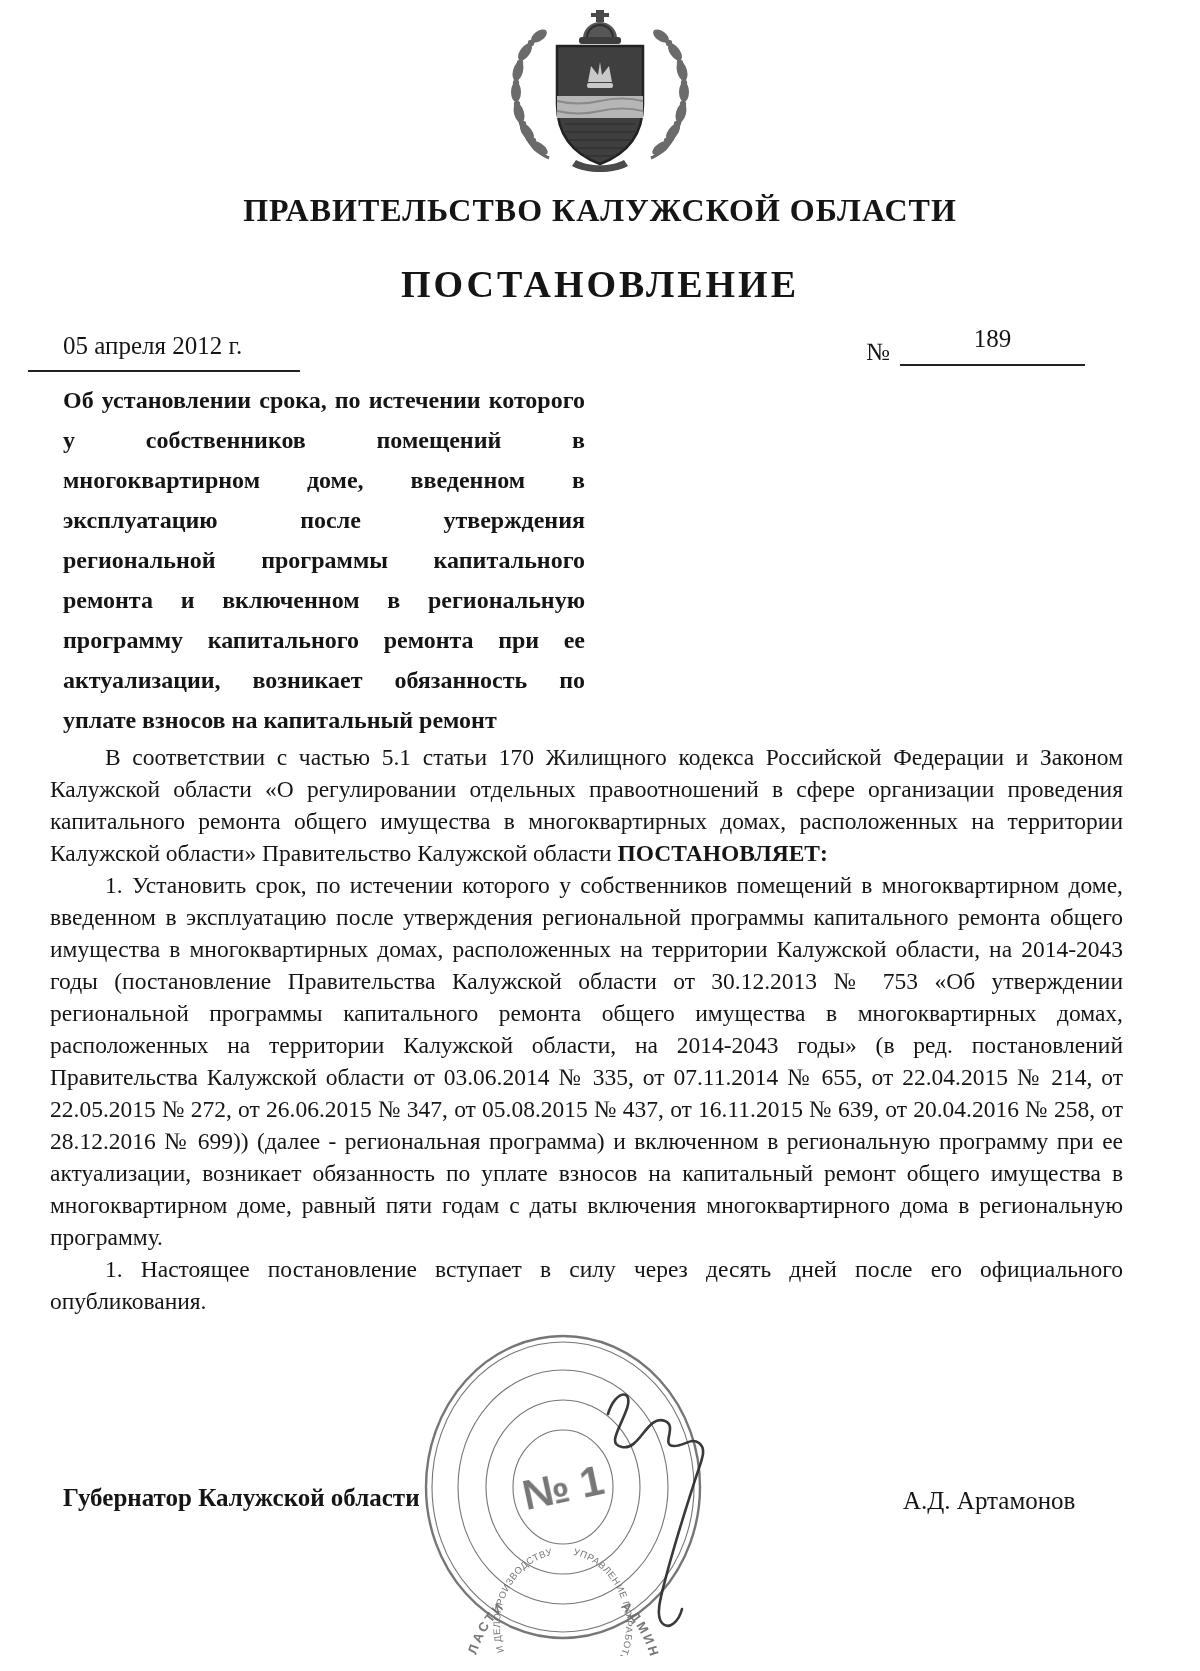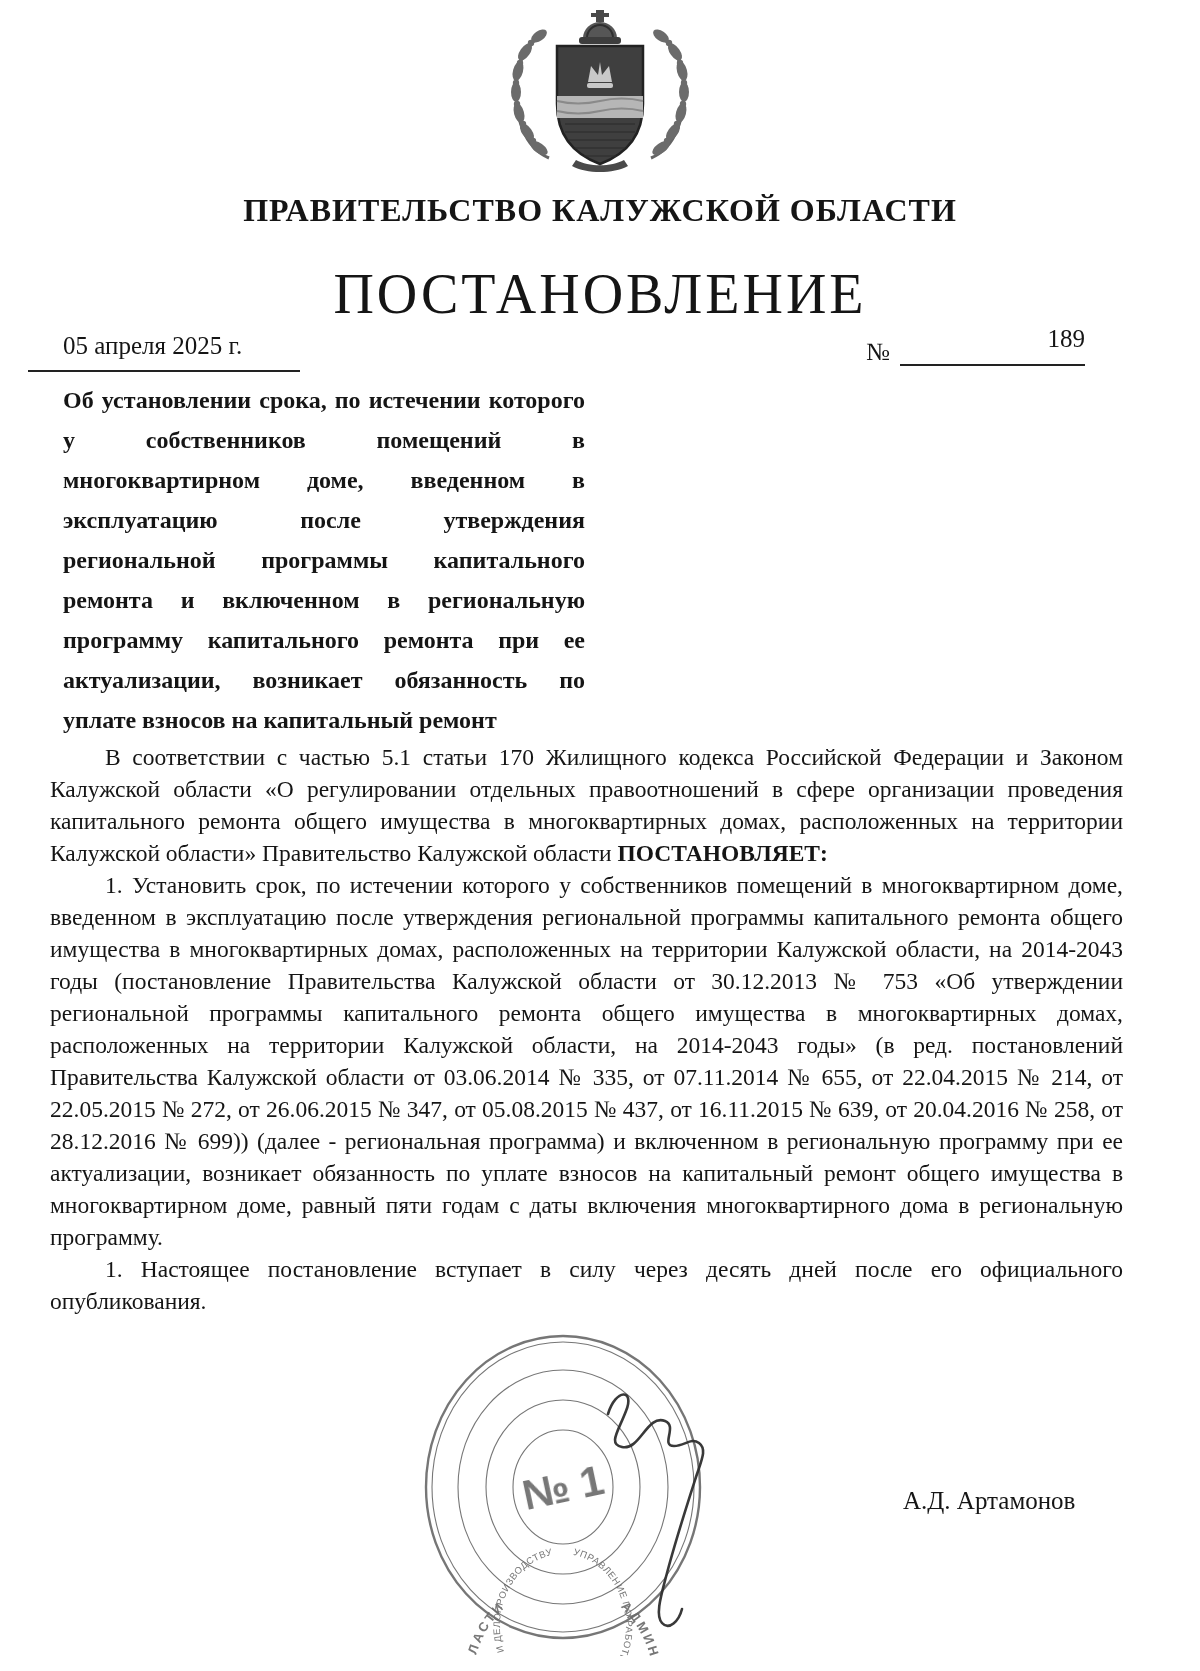--- a/index.html
+++ b/index.html
@@ -14,26 +14,26 @@
   }
   .abs{position:absolute;}
   .org-name{
     top:192px;left:0;width:100%;
     text-align:center;
     font-weight:700;font-size:32px;letter-spacing:1px;
   }
   .doc-type{
     top:262px;left:0;width:100%;
     text-align:center;
-    font-weight:400;font-size:56px;letter-spacing:3px;
+    font-weight:700;font-size:38px;letter-spacing:3px;
   }
   .date-value{left:63px;top:332px;font-size:25px;}
   .date-underline{left:28px;top:370px;width:272px;height:2px;background:#222;}
   .number-sign{left:866px;top:338px;font-size:25px;}
-  .number-value{left:900px;top:325px;width:185px;text-align:right;font-size:25px;}
+  .number-value{left:900px;top:325px;width:185px;text-align:center;font-size:25px;}
   .number-underline{left:900px;top:364px;width:185px;height:2px;background:#222;}
   .subject{
     left:63px;top:380px;width:522px;
     font-weight:700;font-size:24px;line-height:40px;
     text-align:justify;
   }
   .body-text{
     left:50px;top:741px;width:1073px;
     font-size:23.5px;line-height:32px;
     text-align:justify;
@@ -115,34 +115,35 @@
         <line x1="82" y1="132" x2="144" y2="132"></line>
         <line x1="88" y1="140" x2="138" y2="140"></line>
         <line x1="97" y1="148" x2="129" y2="148"></line>
       </g>
     </g>
   </svg>
 
   <div class="abs org-name">ПРАВИТЕЛЬСТВО КАЛУЖСКОЙ ОБЛАСТИ</div>
   <div class="abs doc-type">ПОСТАНОВЛЕНИЕ</div>
 
-  <div class="abs date-value">05 апреля 2025 г.</div>
+  <div class="abs date-value">05 апреля 2012 г.</div>
   <div class="abs date-underline"></div>
   <div class="abs number-sign">№</div>
   <div class="abs number-value">189</div>
   <div class="abs number-underline"></div>
 
   <div class="abs subject">Об установлении срока, по истечении которого у собственников помещений в многоквартирном доме, введенном в эксплуатацию после утверждения региональной программы капитального ремонта и включенном в региональную программу капитального ремонта при ее актуализации, возникает обязанность по уплате взносов на капитальный ремонт</div>
 
   <div class="abs body-text">
     <p><span>В соответствии с частью 5.1 статьи 170 Жилищного кодекса Российской Федерации и Законом Калужской области «О регулировании отдельных правоотношений в сфере организации проведения капитального ремонта общего имущества в многоквартирных домах, расположенных на территории Калужской области» Правительство Калужской области </span><span class="bold">ПОСТАНОВЛЯЕТ:</span></p>
     <p>1. Установить срок, по истечении которого у собственников помещений в многоквартирном доме, введенном в эксплуатацию после утверждения региональной программы капитального ремонта общего имущества в многоквартирных домах, расположенных на территории Калужской области, на 2014-2043 годы (постановление Правительства Калужской области от 30.12.2013 № 753 «Об утверждении региональной программы капитального ремонта общего имущества в многоквартирных домах, расположенных на территории Калужской области, на 2014-2043 годы» (в ред. постановлений Правительства Калужской области от 03.06.2014 № 335, от 07.11.2014 № 655, от 22.04.2015 № 214, от 22.05.2015 № 272, от 26.06.2015 № 347, от 05.08.2015 № 437, от 16.11.2015 № 639, от 20.04.2016 № 258, от 28.12.2016 № 699)) (далее - региональная программа) и включенном в региональную программу при ее актуализации, возникает обязанность по уплате взносов на капитальный ремонт общего имущества в многоквартирном доме, равный пяти годам с даты включения многоквартирного дома в региональную программу.</p>
     <p>1. Настоящее постановление вступает в силу через десять дней после его официального опубликования.</p>
   </div>
 
+  <div class="abs sig-position">Губернатор Калужской области</div>
   <div class="abs sig-name">А.Д. Артамонов</div>
 
   <svg class="abs stamp" viewBox="0 0 302 334" aria-hidden="true">
     <defs>
       <path id="outerTextPath" d="M 151,284 a 117,130 0 1 1 -0.1,0"></path>
       <path id="middleTextPath" d="M 151,262 a 91,102 0 1 1 -0.1,0"></path>
       <path id="innerTextPath" d="M 151,232 a 63,72 0 1 1 -0.1,0"></path>
     </defs>
     <g stroke="#6b6b6b" fill="none" opacity="0.92">
       <ellipse cx="151" cy="165" rx="137" ry="151" stroke-width="2.4"></ellipse>

